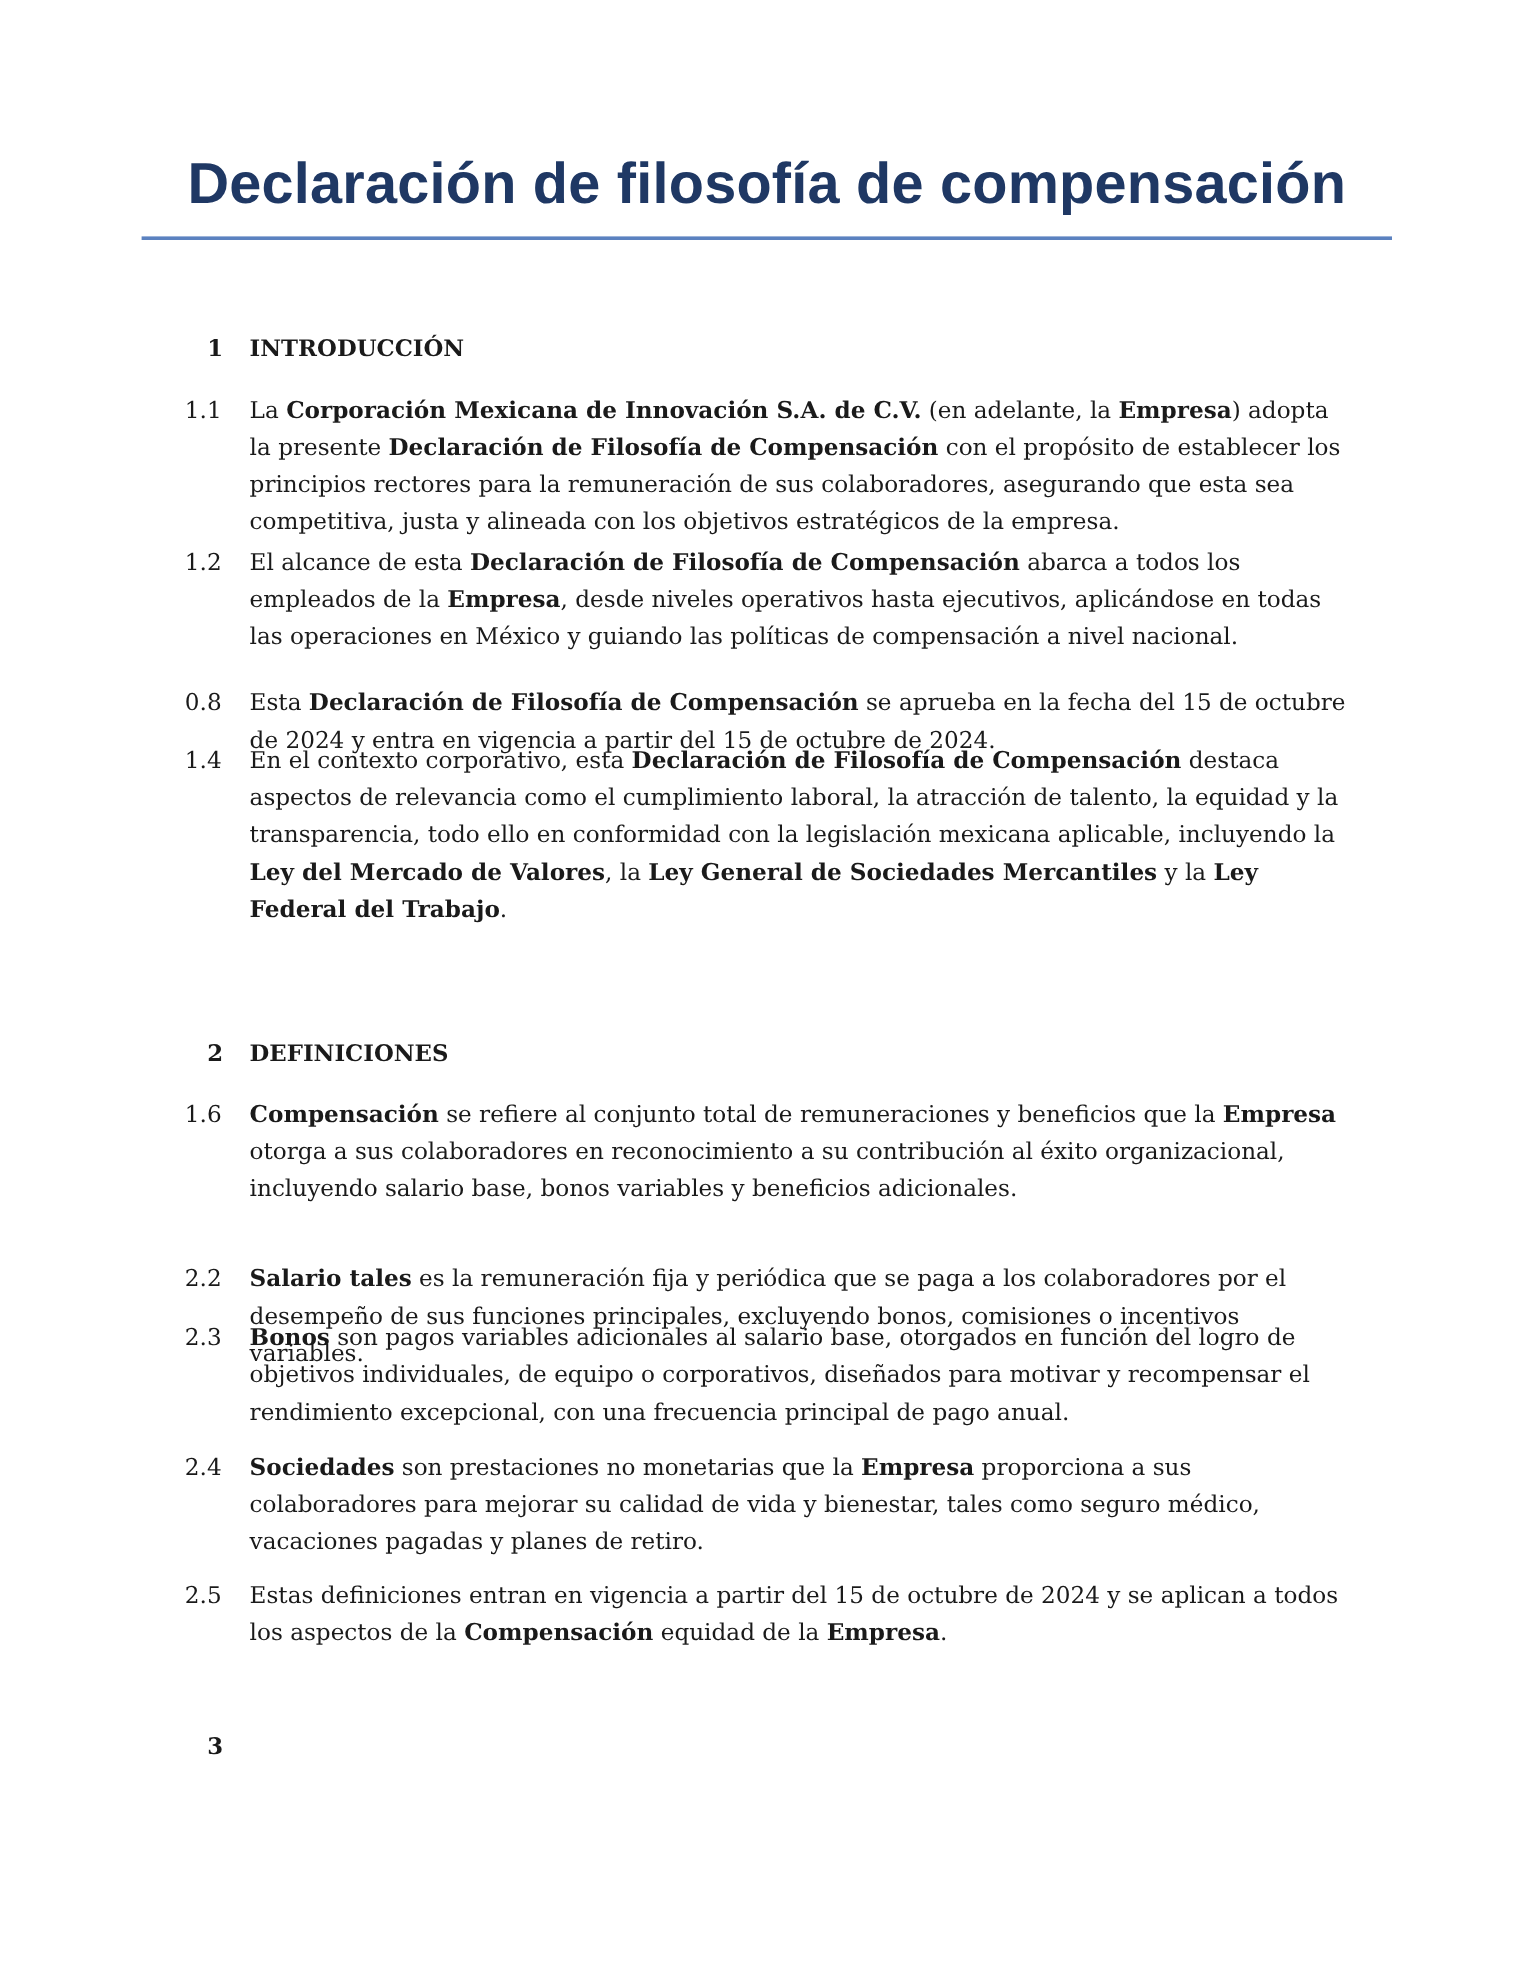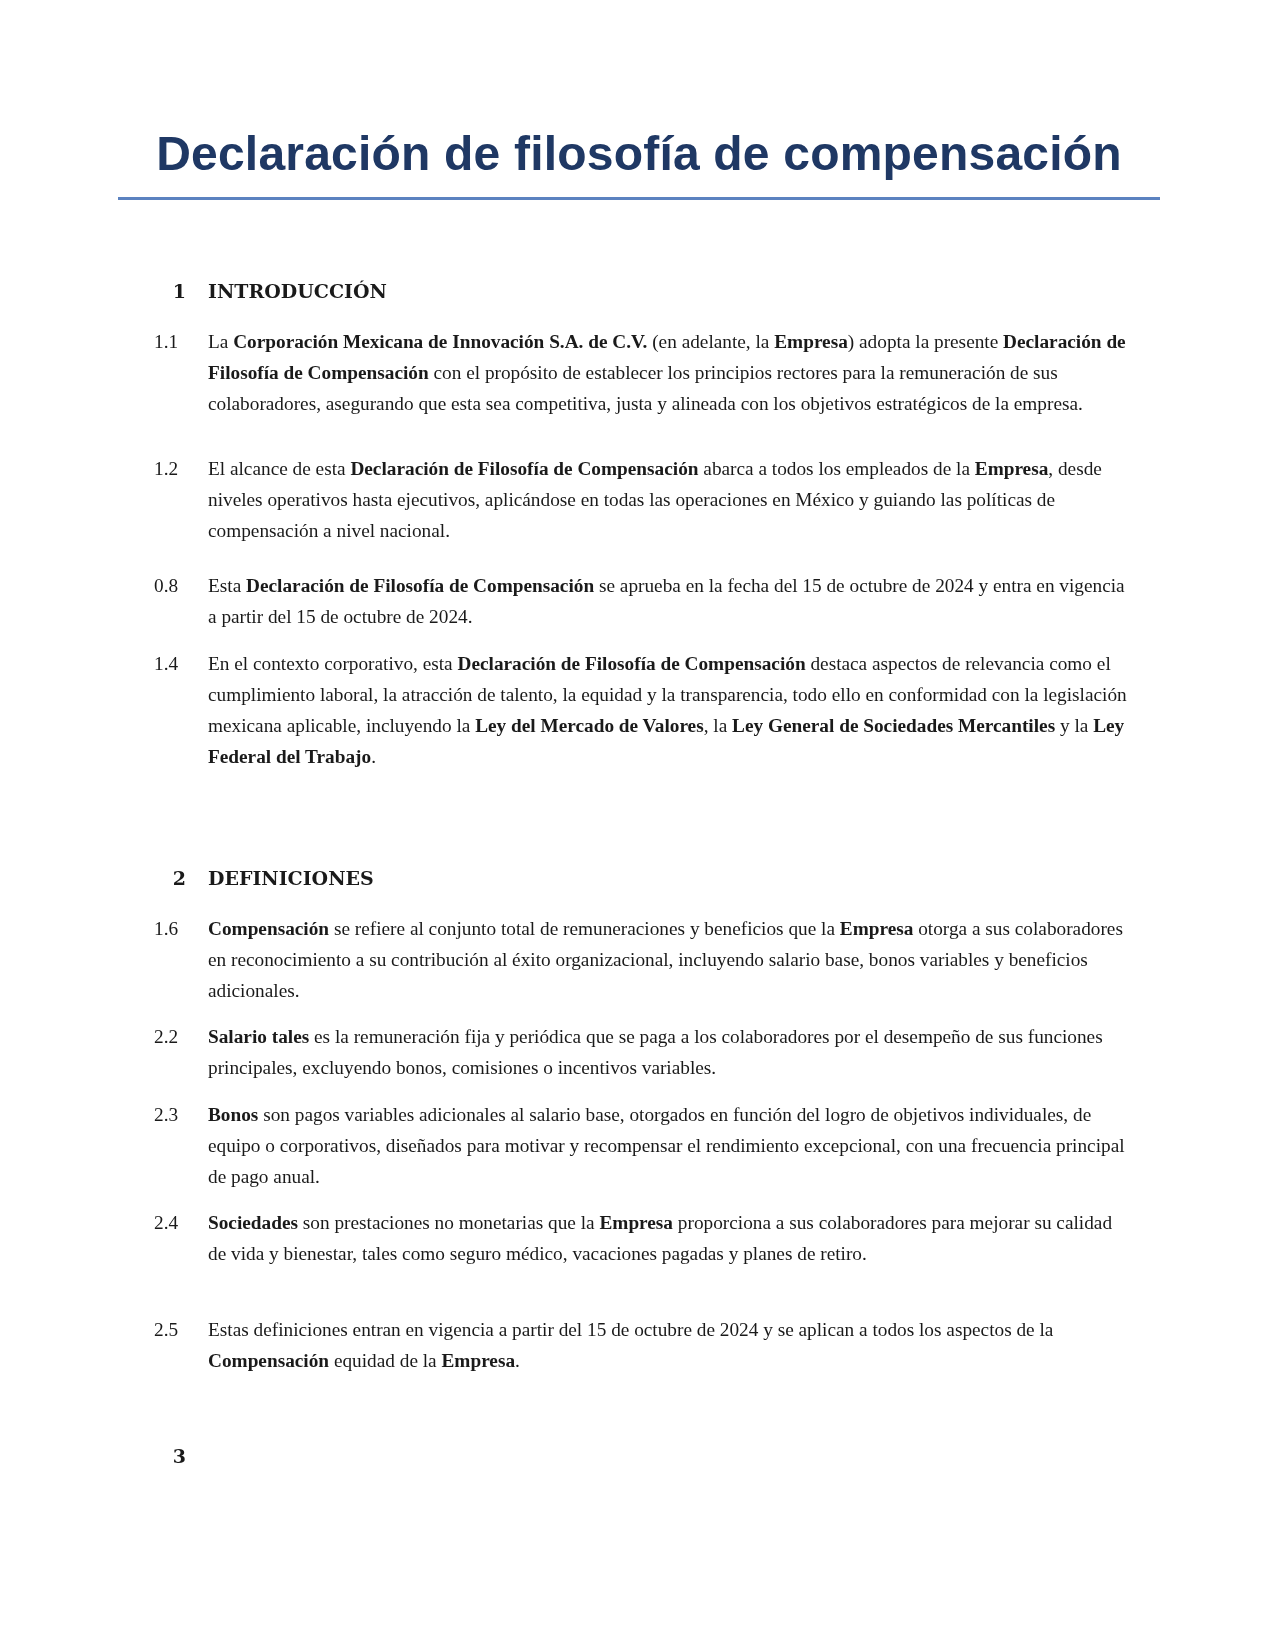--- a/index.html
+++ b/index.html
@@ -6,21 +6,21 @@
     body { width: 1275px; height: 1650px; position: relative; overflow: hidden;
            font-family: "DejaVu Serif", "Liberation Serif", serif; color: #1a1a1a; }
     .title-wrap { position: absolute; left: 118px; top: 118px; width: 1042px; }
     .title { font-family: "Liberation Sans", "DejaVu Sans", sans-serif; font-size: 48px;
              color: #1f3864; text-align: center; margin: 0; line-height: 72px; letter-spacing: 0.2px; }
     .title-rule { height: 3px; background: #5b82c0; margin-top: 7px; }
     .section-head { position: absolute; left: 150px; display: flex; font-weight: bold;
                     font-size: 19px; line-height: 30px; }
     .section-head .num { width: 58px; text-align: right; padding-right: 22px; box-sizing: border-box; }
     .clause { position: absolute; left: 150px; width: 990px; display: flex;
-              font-size: 19.3px; line-height: 31px; font-family: Liberation Serif, serif; }
+              font-size: 19.3px; line-height: 31px; }
     .clause .num { width: 58px; flex: 0 0 58px; padding-left: 4px; box-sizing: border-box; }
     .clause .text { flex: 1; padding-right: 10px; }
     b { font-weight: bold; }
   </style>
 </head>
 <body>
 
 <div class="title-wrap">
   <h1 class="title">Declaración de filosofía de compensación</h1>
   <div class="title-rule"></div>
@@ -39,36 +39,36 @@
 <div class="clause" style="top:453px">
   <span class="num">1.2</span>
   <span class="text"><span>El alcance de esta </span><b>Declaración de Filosofía de Compensación</b><span> abarca a todos los empleados de la </span><b>Empresa</b><span>, desde niveles operativos hasta ejecutivos, aplicándose en todas las operaciones en México y guiando las políticas de compensación a nivel nacional.</span></span>
 </div>
 
 <div class="clause" style="top:570px">
   <span class="num">0.8</span>
   <span class="text"><span>Esta </span><b>Declaración de Filosofía de Compensación</b><span> se aprueba en la fecha del 15 de octubre de 2024 y entra en vigencia a partir del 15 de octubre de 2024.</span></span>
 </div>
 
-<div class="clause" style="top:648px">
+<div class="clause" style="top:618px">
   <span class="num">1.4</span>
   <span class="text"><span>En el contexto corporativo, esta </span><b>Declaración de Filosofía de Compensación</b><span> destaca aspectos de relevancia como el cumplimiento laboral, la atracción de talento, la equidad y la transparencia, todo ello en conformidad con la legislación mexicana aplicable, incluyendo la </span><b>Ley del Mercado de Valores</b><span>, la </span><b>Ley General de Sociedades Mercantiles</b><span> y la </span><b>Ley Federal del Trabajo</b><span>.</span></span>
 </div>
 
 <div class="section-head" style="top:863px">
   <span class="num">2</span>
   <span>DEFINICIONES</span>
 </div>
 
 <div class="clause" style="top:913px">
   <span class="num">1.6</span>
   <span class="text"><b>Compensación</b><span> se refiere al conjunto total de remuneraciones y beneficios que la </span><b>Empresa</b><span> otorga a sus colaboradores en reconocimiento a su contribución al éxito organizacional, incluyendo salario base, bonos variables y beneficios adicionales.</span></span>
 </div>
 
-<div class="clause" style="top:1021px">
+<div class="clause" style="top:1050px">
   <span class="num">2.2</span>
   <span class="text"><b>Salario tales</b><span> es la remuneración fija y periódica que se paga a los colaboradores por el desempeño de sus funciones principales, excluyendo bonos, comisiones o incentivos variables.</span></span>
 </div>
 
 <div class="clause" style="top:1099px">
   <span class="num">2.3</span>
   <span class="text"><b>Bonos</b><span> son pagos variables adicionales al salario base, otorgados en función del logro de objetivos individuales, de equipo o corporativos, diseñados para motivar y recompensar el rendimiento excepcional, con una frecuencia principal de pago anual.</span></span>
 </div>
 
 <div class="clause" style="top:1207px">

